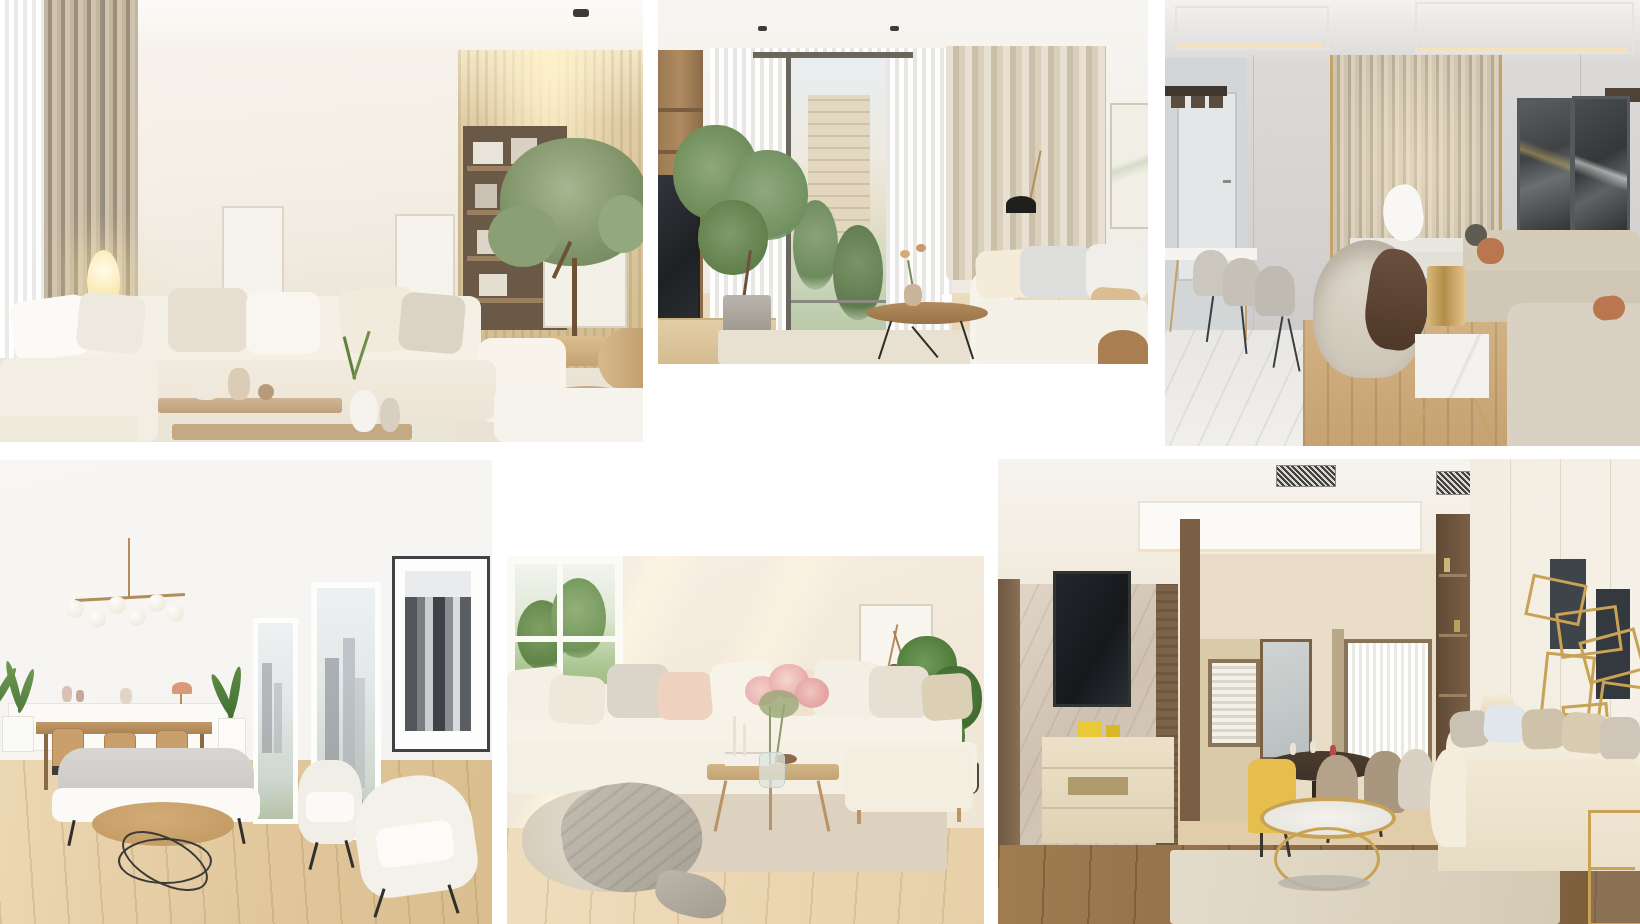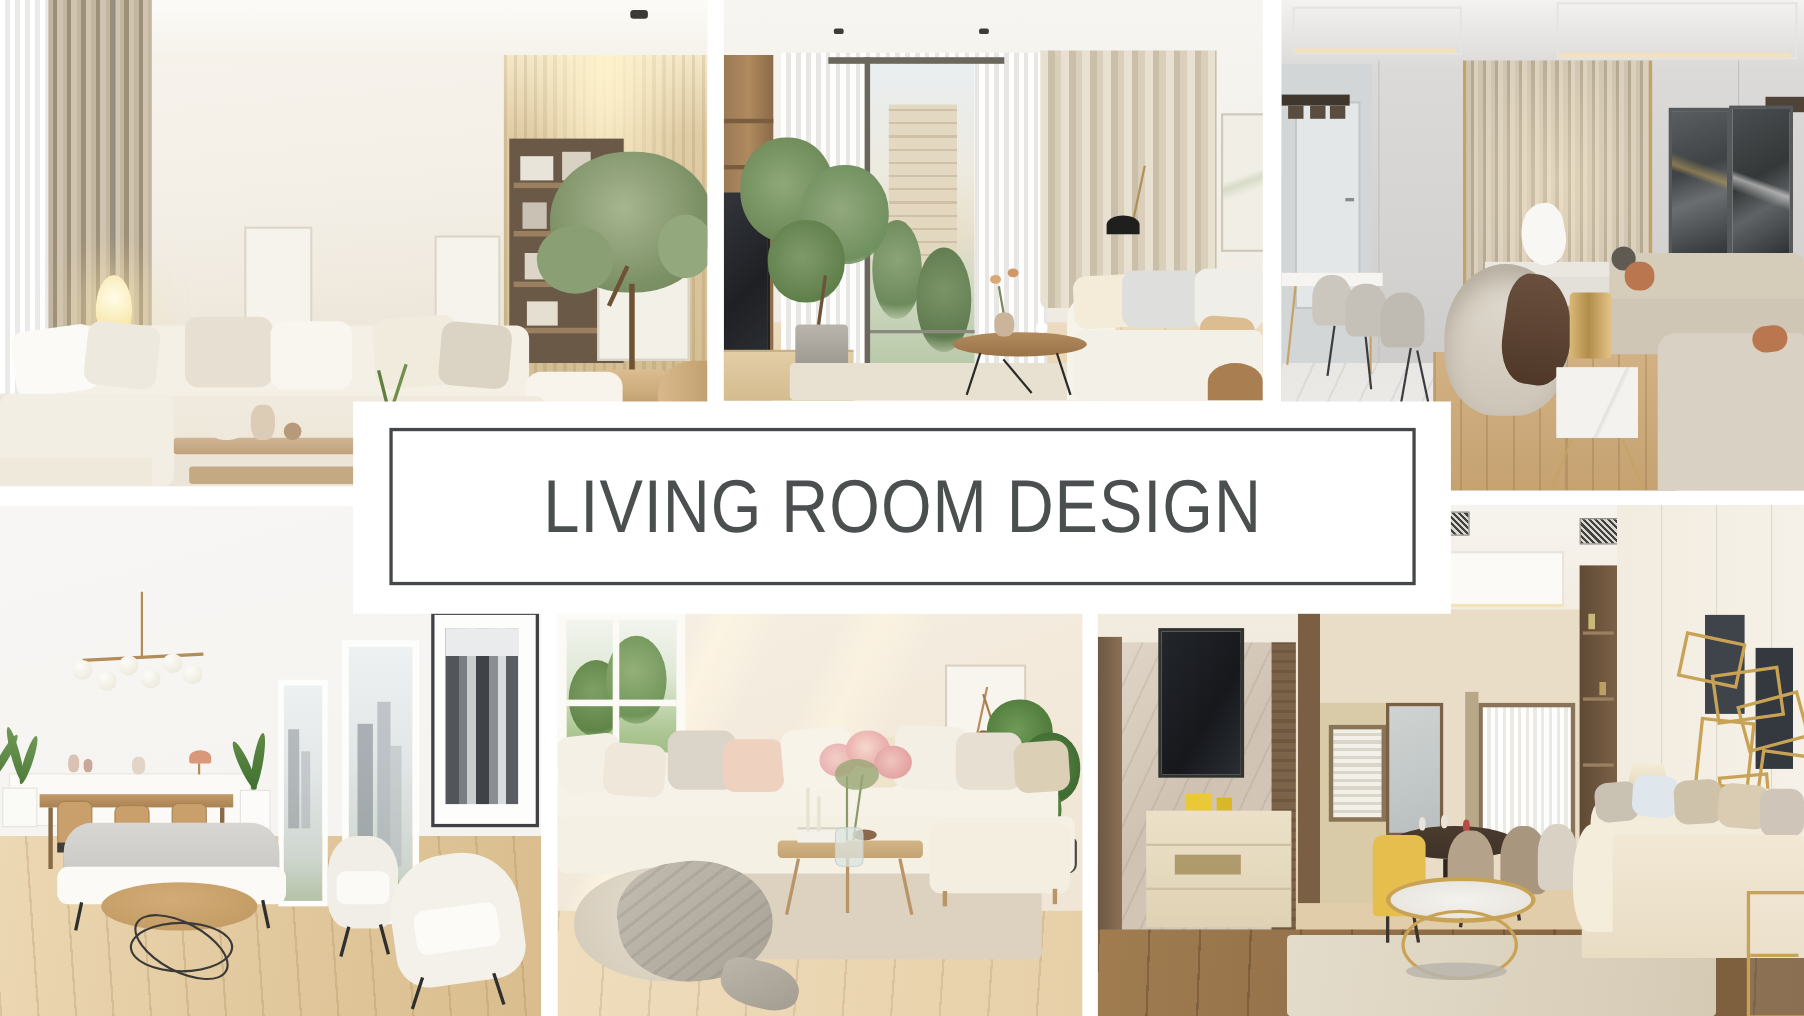--- a/index.html
+++ b/index.html
@@ -361,19 +361,14 @@
     <div style="left:440px;top:300px;width:202px;height:112px;background:linear-gradient(#f2e8d4,#e8dcc4);border-radius:16px 8px 0 0"></div>
     <div style="left:432px;top:290px;width:36px;height:98px;background:#f5eddc;border-radius:50% 0 0 40%"></div>
     <div style="left:262px;top:338px;width:128px;height:34px;background:radial-gradient(#f4f2ee,#e5e2db);border:4px solid #c9a355;border-radius:50%"></div>
     <div style="left:276px;top:368px;width:100px;height:58px;border:3px solid #c9a355;border-radius:50%"></div>
     <div style="left:280px;top:416px;width:92px;height:16px;background:rgba(185,181,172,.85);border-radius:50%"></div>
     <div style="left:590px;top:351px;width:50px;height:110px;border:3px solid #c9a355;background:rgba(255,255,255,.12)">
       <div style="left:0;top:54px;width:44px;height:3px;background:#c9a355"></div>
     </div>
   </div>
 
-  <div class="banner" style="background: rgb(255, 255, 255);">
-    <div class="banner-border" style="border-color: rgb(69, 72, 75);">
-      <span class="banner-text" style="color: rgb(76, 79, 80);">LIVING ROOM DESIGN</span>
-    </div>
-  </div>
 
 </div>
 
 </body></html>

